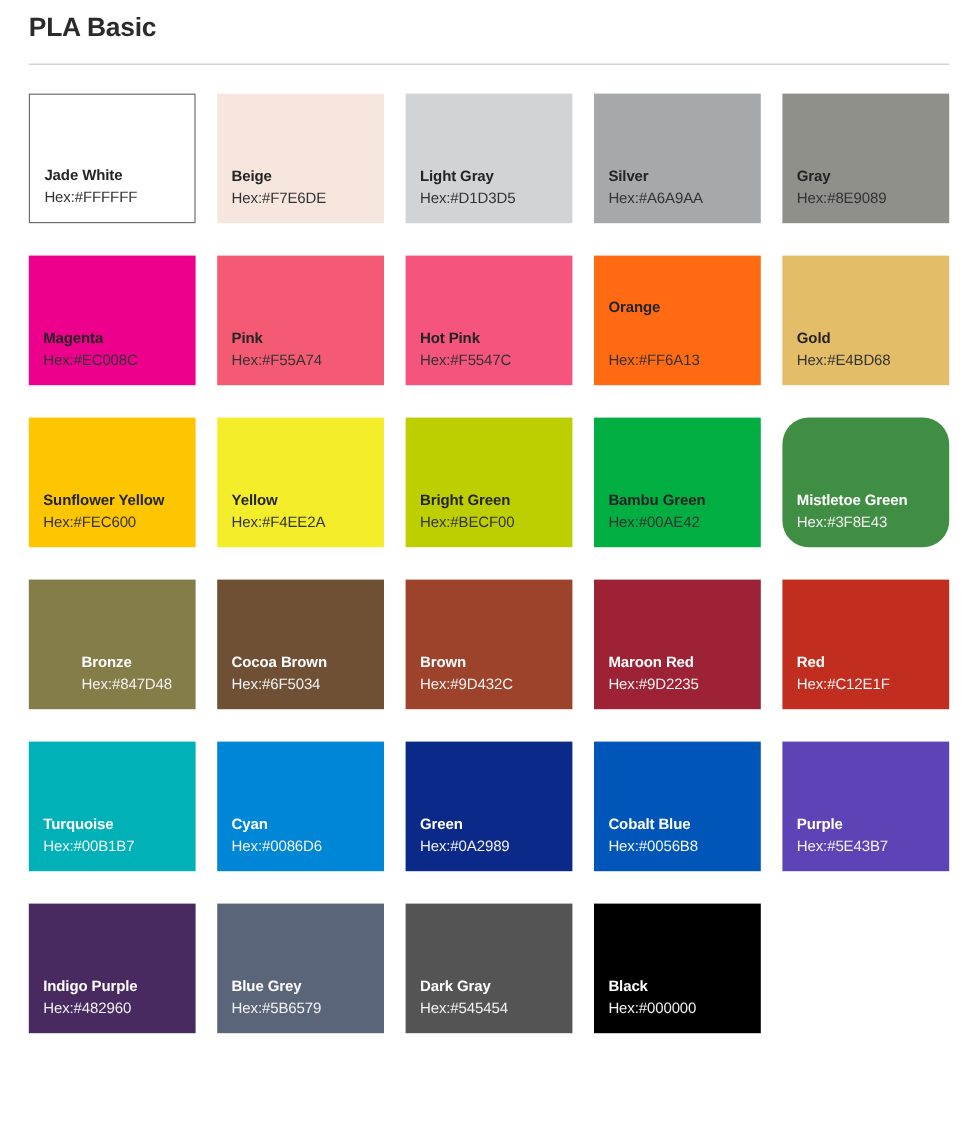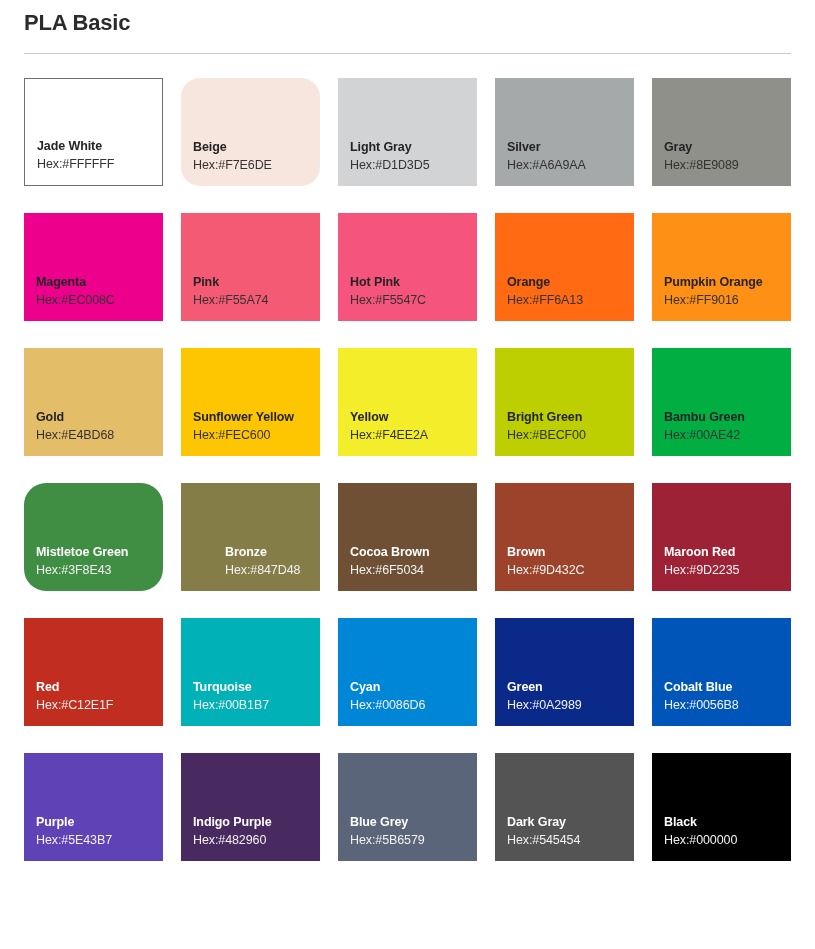--- a/index.html
+++ b/index.html
@@ -89,21 +89,21 @@
 
   <div class="page-title">PLA Basic</div>
 
   <div class="title-divider"></div>
 
   <div class="swatch-grid">
       <div class="swatch text-dark bordered" style="background: rgb(255, 255, 255);">
         <div class="swatch-name">Jade White</div>
         <div class="swatch-hex">Hex:#FFFFFF</div>
       </div>
-      <div class="swatch text-dark" style="background: rgb(247, 230, 222); border-radius: 19px;">
+      <div class="swatch text-dark" style="background: rgb(247, 230, 222);">
         <div class="swatch-name">Beige</div>
         <div class="swatch-hex">Hex:#F7E6DE</div>
       </div>
       <div class="swatch text-dark" style="background: rgb(209, 211, 213);">
         <div class="swatch-name">Light Gray</div>
         <div class="swatch-hex">Hex:#D1D3D5</div>
       </div>
       <div class="swatch text-dark" style="background: rgb(166, 169, 170);">
         <div class="swatch-name">Silver</div>
         <div class="swatch-hex">Hex:#A6A9AA</div>
@@ -117,27 +117,23 @@
         <div class="swatch-hex">Hex:#EC008C</div>
       </div>
       <div class="swatch text-dark" style="background: rgb(245, 90, 116);">
         <div class="swatch-name">Pink</div>
         <div class="swatch-hex">Hex:#F55A74</div>
       </div>
       <div class="swatch text-dark" style="background: rgb(245, 84, 124);">
         <div class="swatch-name">Hot Pink</div>
         <div class="swatch-hex">Hex:#F5547C</div>
       </div>
-      <div class="swatch text-dark" style="background: rgb(255, 106, 19);">
+      <div class="swatch text-dark" style="background: rgb(255, 106, 19); gap: 26px;">
         <div class="swatch-name">Orange</div>
         <div class="swatch-hex">Hex:#FF6A13</div>
-      </div>
-      <div class="swatch text-dark" style="background: rgb(255, 144, 22);">
-        <div class="swatch-name">Pumpkin Orange</div>
-        <div class="swatch-hex">Hex:#FF9016</div>
       </div>
       <div class="swatch text-dark" style="background: rgb(228, 189, 104);">
         <div class="swatch-name">Gold</div>
         <div class="swatch-hex">Hex:#E4BD68</div>
       </div>
       <div class="swatch text-dark" style="background: rgb(254, 198, 0);">
         <div class="swatch-name">Sunflower Yellow</div>
         <div class="swatch-hex">Hex:#FEC600</div>
       </div>
       <div class="swatch text-dark" style="background: rgb(244, 238, 42);">

